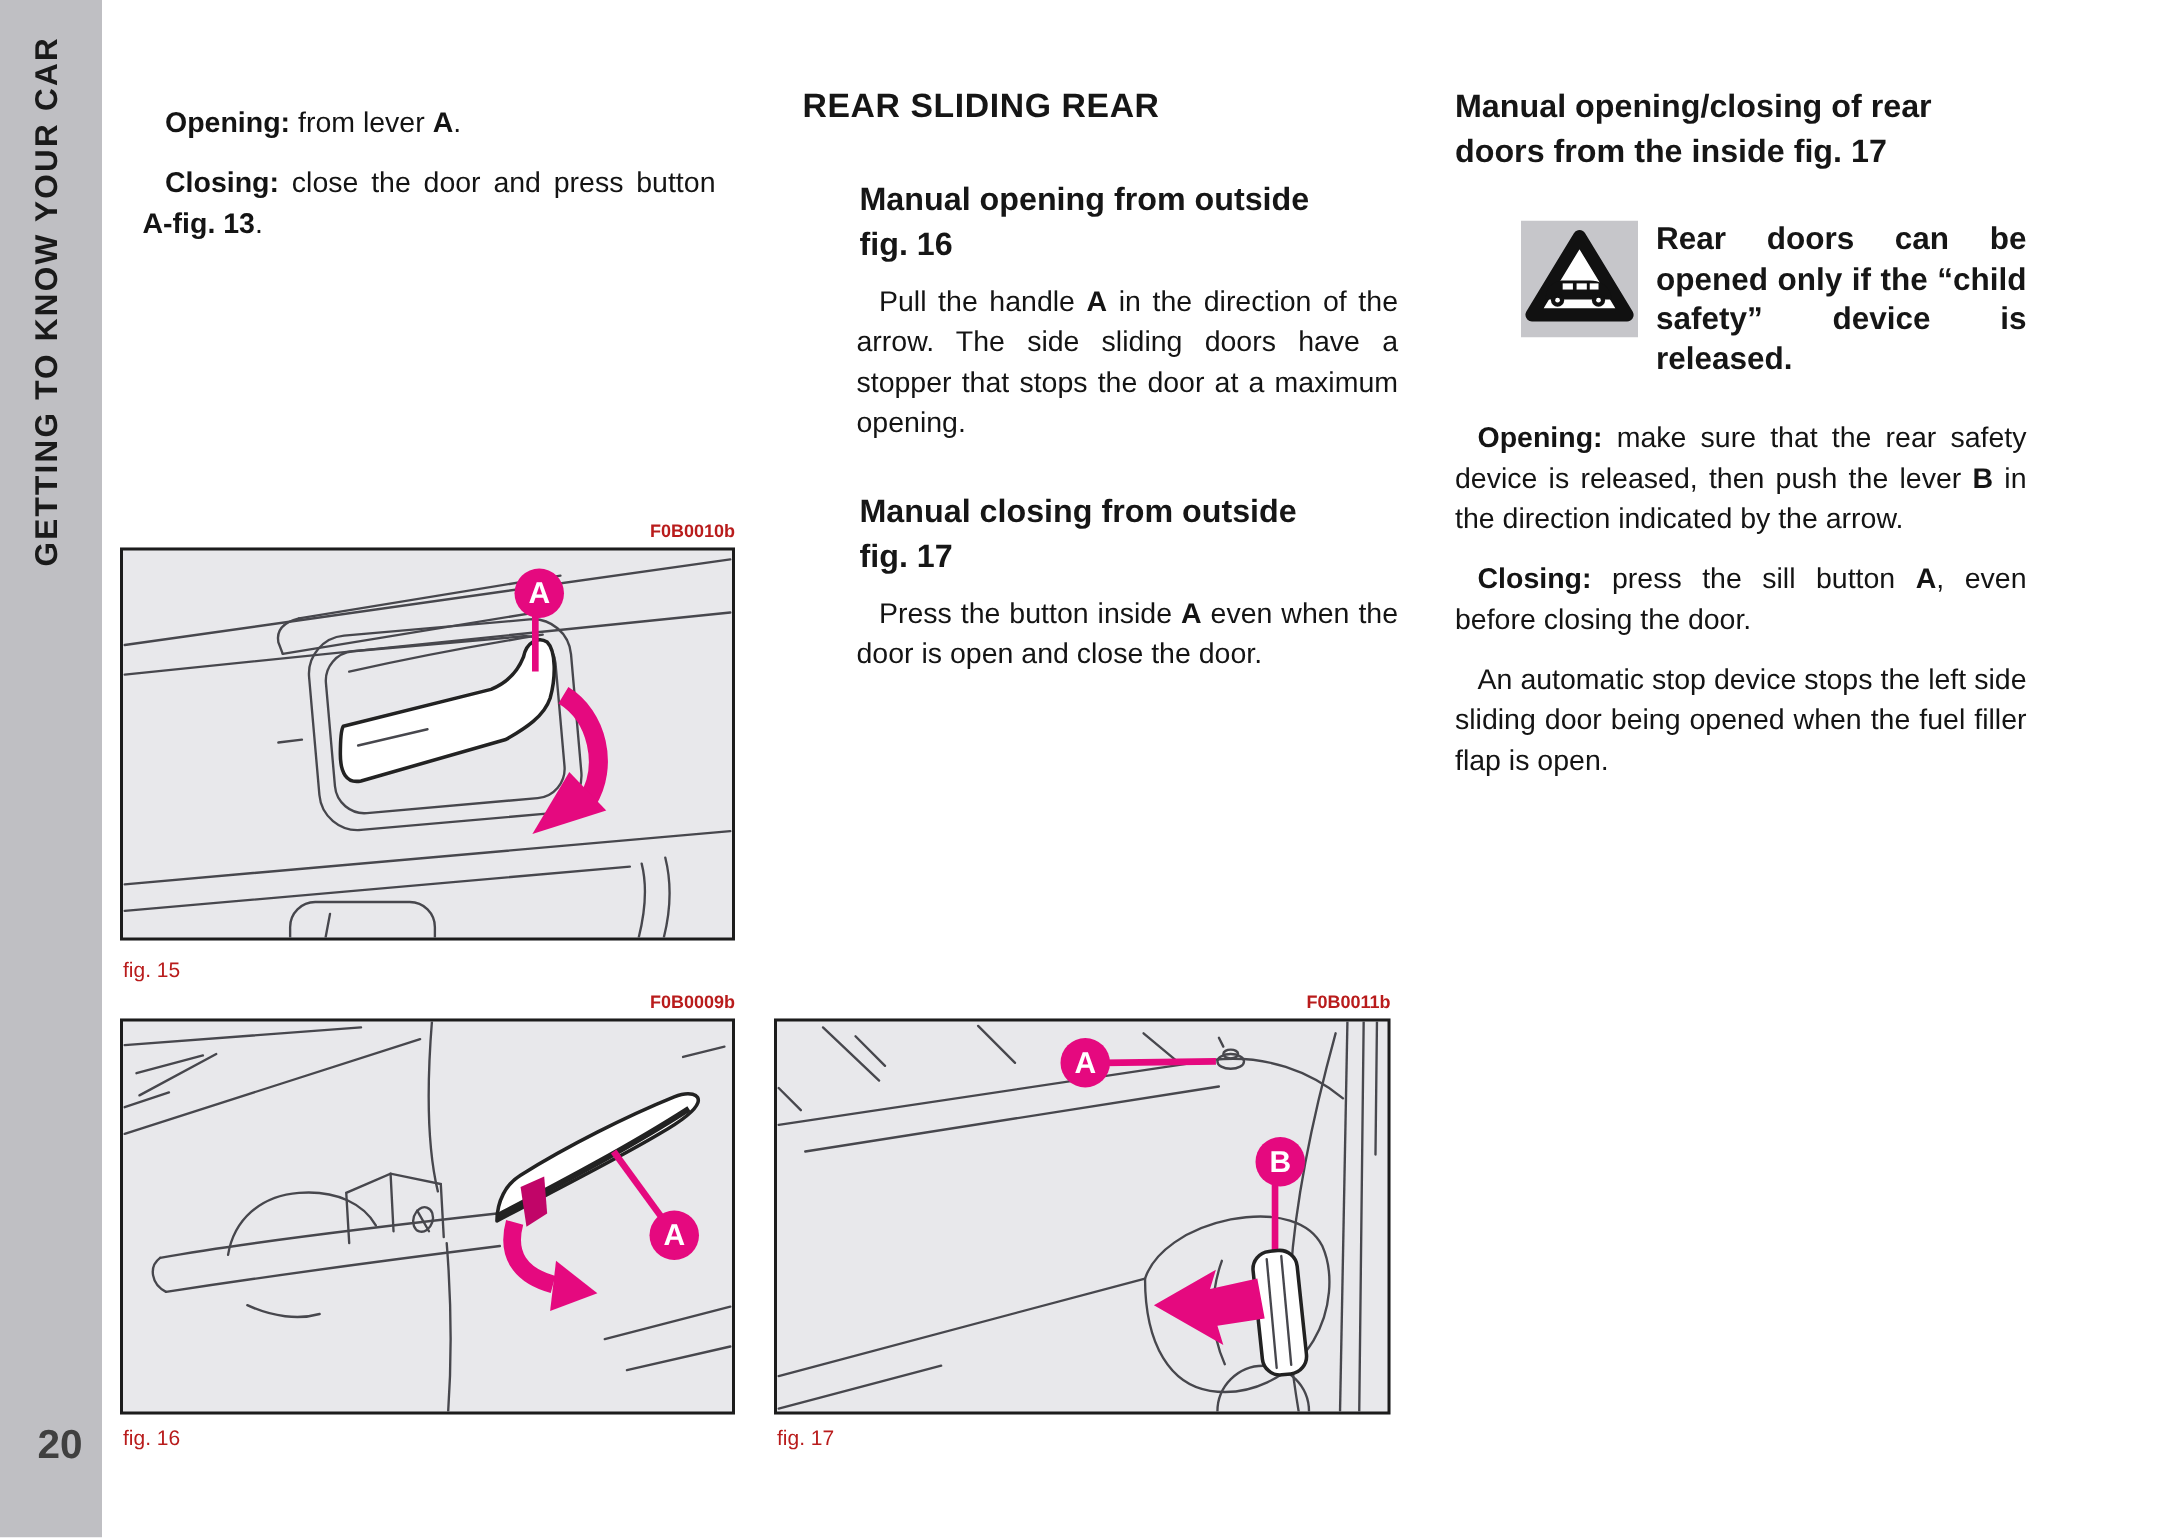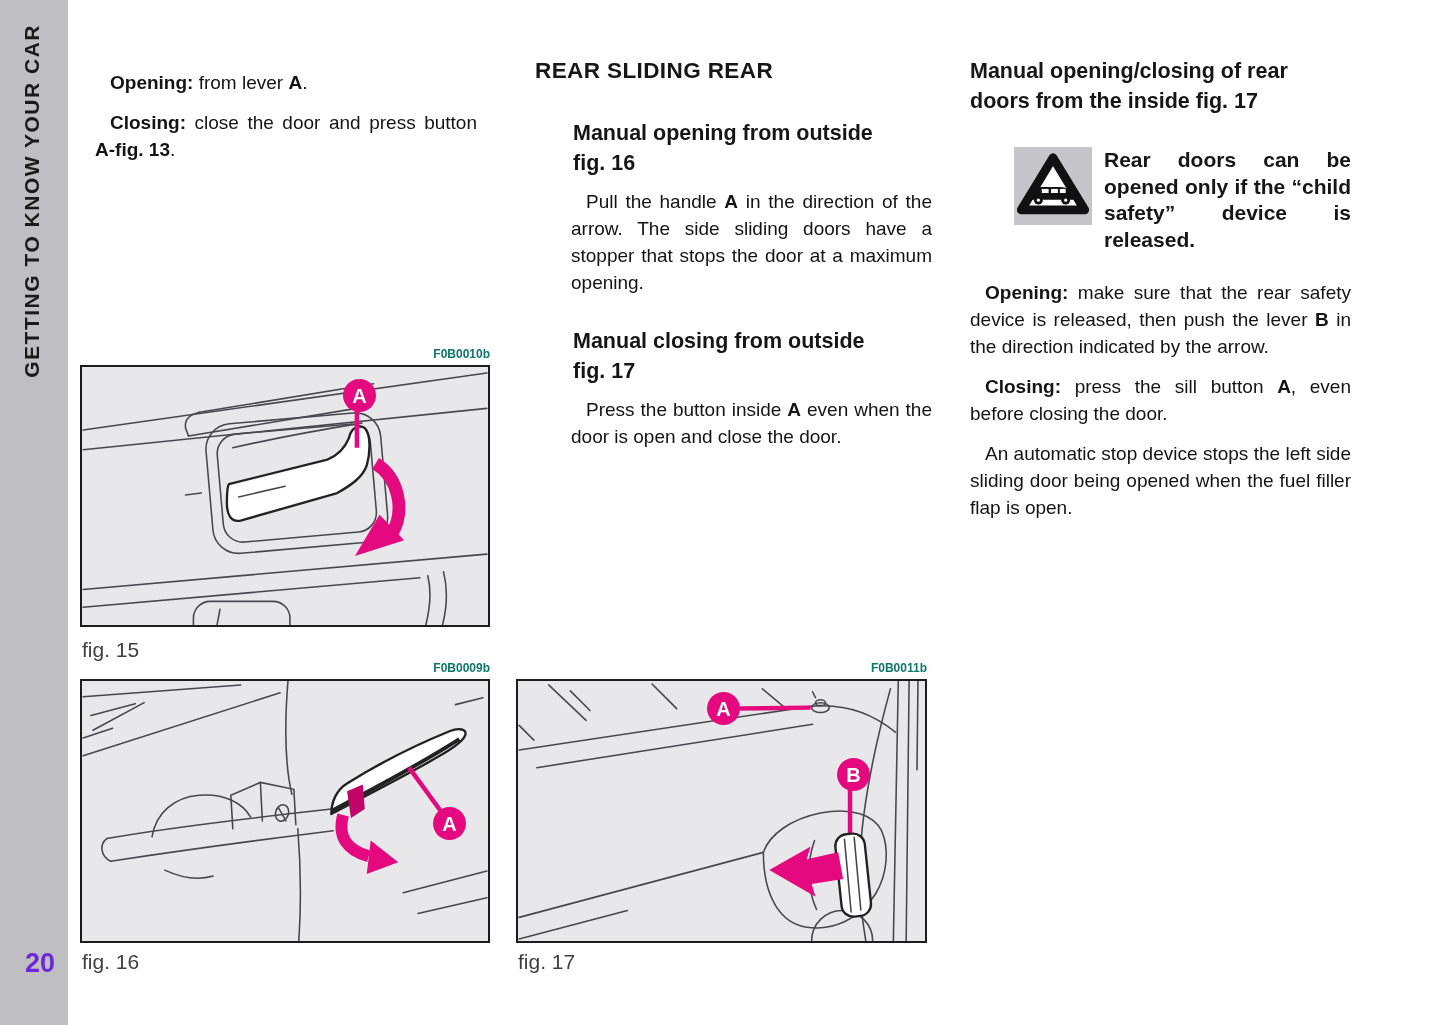--- a/index.html
+++ b/index.html
@@ -16,45 +16,45 @@
     background:#ffffff;color:var(--ink);
     font-family:"Liberation Sans","DejaVu Sans",sans-serif;
   }
   
   .sidebar{position:absolute;left:0;top:0;width:68px;height:1025px;background:var(--sidebar-gray);}
   .sidebar-title{
     position:absolute;top:24px;left:20px;
     writing-mode:vertical-rl;transform:rotate(180deg);
     font-size:21px;font-weight:bold;letter-spacing:1.5px;white-space:nowrap;color:#1a1a1a;
   }
-  .page-number{position:absolute;left:25px;bottom:46px;font-size:27px;font-weight:bold;color:#6d28d9;}
+  .page-number{position:absolute;left:25px;bottom:46px;font-size:27px;font-weight:bold;color:#404040;}
   
   .col{position:absolute;top:56px;}
   .col1{left:95px;width:382px;}
   .col2{left:535px;width:397px;}
   .col3{left:970px;width:381px;}
   .h{font-size:21.5px;line-height:30px;font-weight:bold;margin:0;text-align:left;}
   .h .hl{display:block;}
   .caps{font-size:22.5px;letter-spacing:0.4px;}
   .sub{margin-top:32px;margin-left:38px;}
   .sub2{margin-top:30px;}
   .col p{font-size:19px;line-height:27px;margin:13px 0 0 0;text-indent:15px;text-align:justify;color:#141414;}
   .col2 p{margin-top:10px;margin-left:36px;}
   
   .warning{margin-top:31px;display:flex;gap:12px;align-items:flex-start;padding-left:44px;}
   .warn-icon{flex:0 0 78px;width:78px;height:78px;display:block;}
   .warn-text{font-size:21px;line-height:26.5px;font-weight:bold;flex:1;}
   .warn-text .wl{text-align:justify;text-align-last:justify;}
   .warn-text .wl:last-child{text-align-last:left;}
   .p-after-warning{margin-top:26px !important;}
   
-  .figcode{position:absolute;font-size:12px;font-weight:bold;text-align:right;color:#0f766e;}
+  .figcode{position:absolute;font-size:12px;font-weight:bold;text-align:right;color:#b91c1c;}
   .figframe{position:absolute;box-sizing:border-box;background:var(--figure-bg);border:2px solid #1c1c1c;}
   .figframe svg{position:absolute;left:0;top:0;width:100%;height:100%;}
-  .figcap{position:absolute;font-size:21px;color:#404040;}
+  .figcap{position:absolute;font-size:14px;color:#b91c1c;}
   .callout{
     position:absolute;width:33px;height:33px;border-radius:50%;
     background:var(--magenta);color:#fff;font-weight:bold;font-size:20px;
     display:flex;align-items:center;justify-content:center;line-height:1;
   }
   #fig15-code{left:80px;top:347px;width:410px;}
   #fig15-frame{left:80px;top:365px;width:410px;height:262px;}
   #fig15-cap{left:82px;top:638px;}
   #fig16-code{left:80px;top:661px;width:410px;}
   #fig16-frame{left:80px;top:679px;width:410px;height:264px;}

